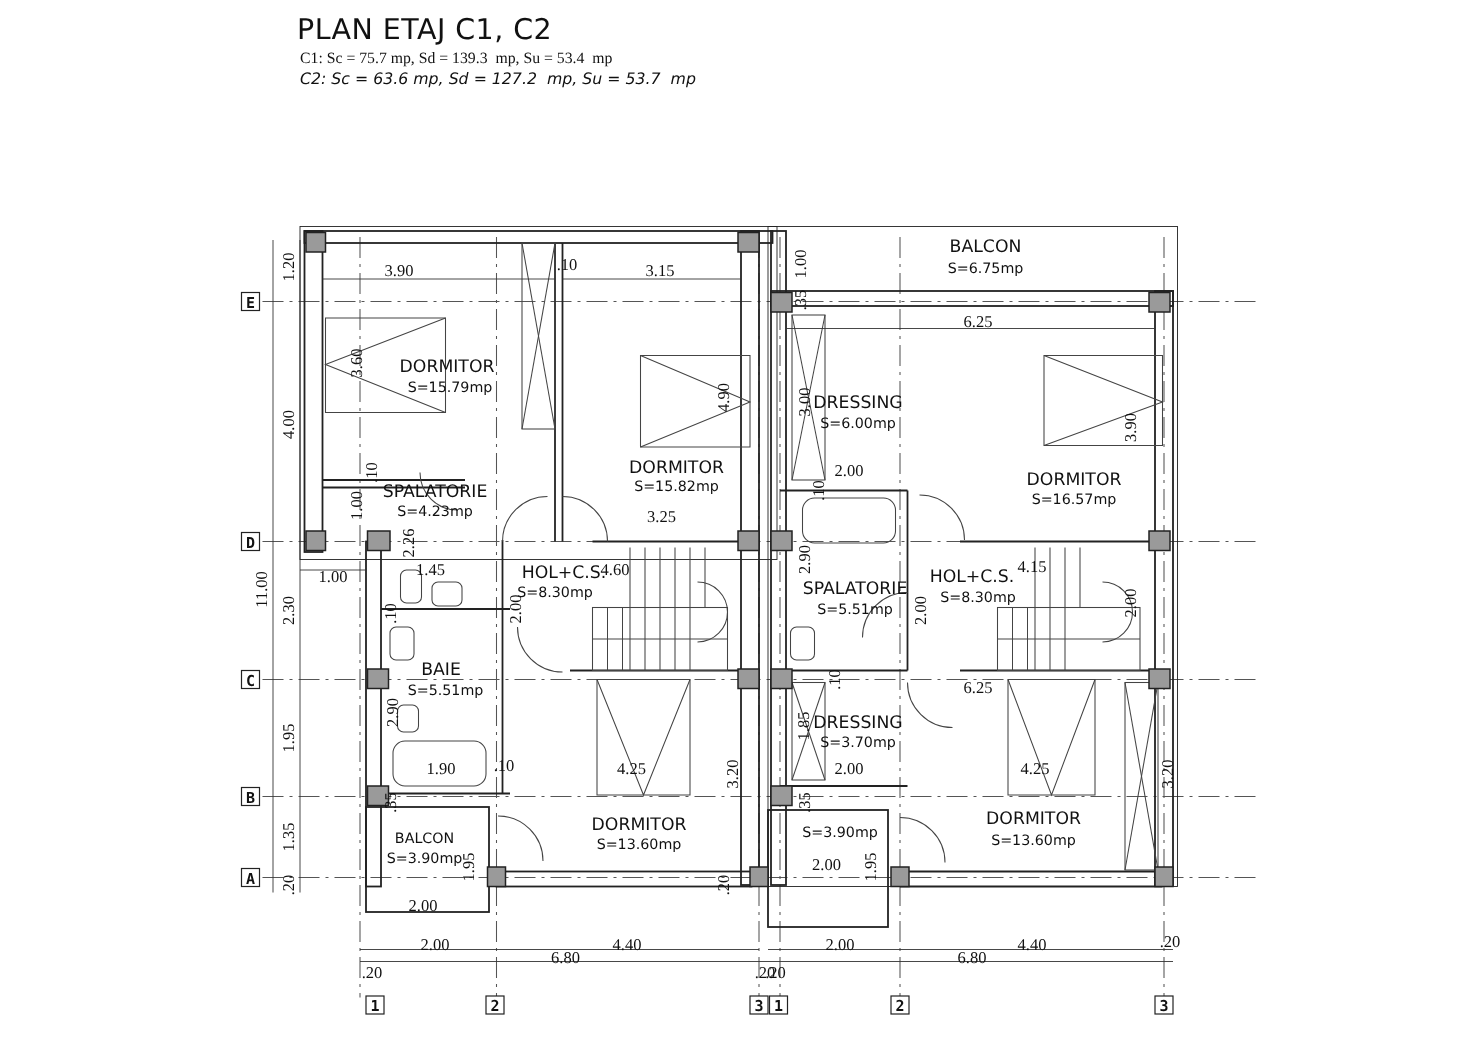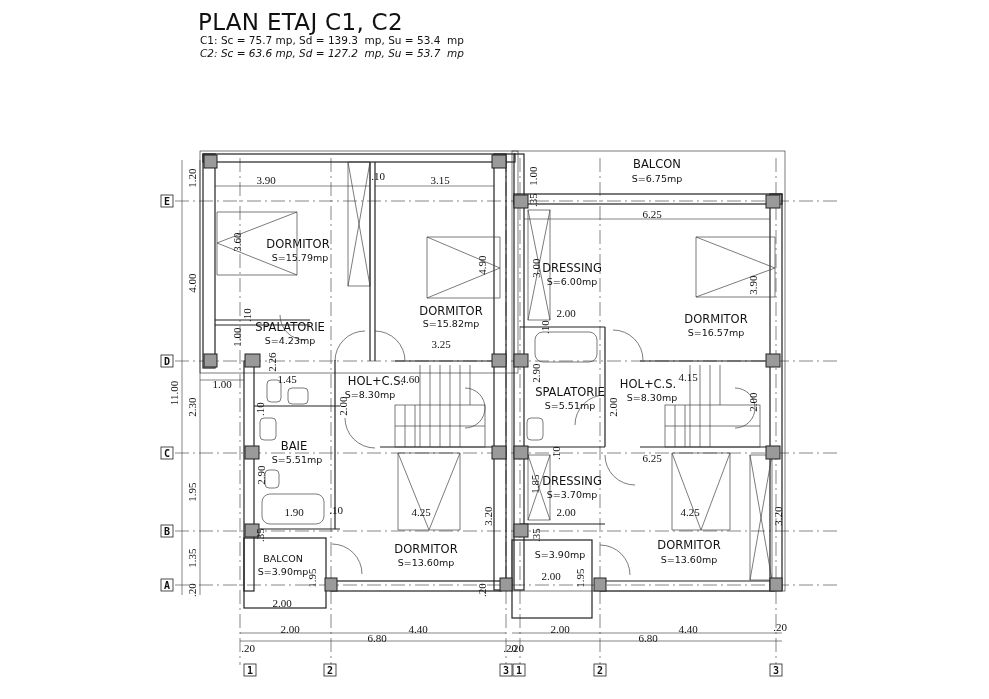--- a/index.html
+++ b/index.html
@@ -1,19 +1,19 @@
 <!DOCTYPE html>
 <html><head>
 <meta charset="utf-8">
 <style>
   html, body { margin: 0; padding: 0; background: #ffffff; }
   body { width: 989px; height: 699px; position: relative; overflow: hidden; font-family: "DejaVu Sans", sans-serif; }
-  #title { position: absolute; left: 198px; top: 9px; font-size: 23px; color: #111; letter-spacing: 0.3px; }
+  #title { position: absolute; left: 198px; top: 9px; font-size: 19px; color: #111; letter-spacing: 0.3px; }
   .sub { position: absolute; left: 200px; font-size: 10.5px; color: #111; white-space: pre; }
-  #sub1 { top: 34px; }
+  #sub1 { top: 34px; font-family: Liberation Serif, serif; }
   #sub2 { top: 47px; font-style: italic; }
   svg#plan { position: absolute; left: 0; top: 0; }
   .room-name { font-family: "DejaVu Sans", sans-serif; font-size: 11.5px; fill: #111; text-anchor: middle; }
   .room-area { font-family: "DejaVu Sans", sans-serif; font-size: 9.5px; fill: #111; text-anchor: middle; }
   .dim { font-family: "Liberation Serif", serif; font-size: 11px; fill: #111; text-anchor: middle; }
   .axis-label { font-family: "DejaVu Sans Mono", monospace; font-size: 10px; fill: #111; text-anchor: middle; font-weight: bold; }
   .wall { fill: none; stroke: #222; stroke-width: 1.2; }
   .thin { fill: none; stroke: #444; stroke-width: 0.7; }
   .grid { stroke: #555; stroke-width: 0.7; stroke-dasharray: 14 4 2 4; fill: none; }
   .col { fill: #9a9a9a; stroke: #222; stroke-width: 1; }

